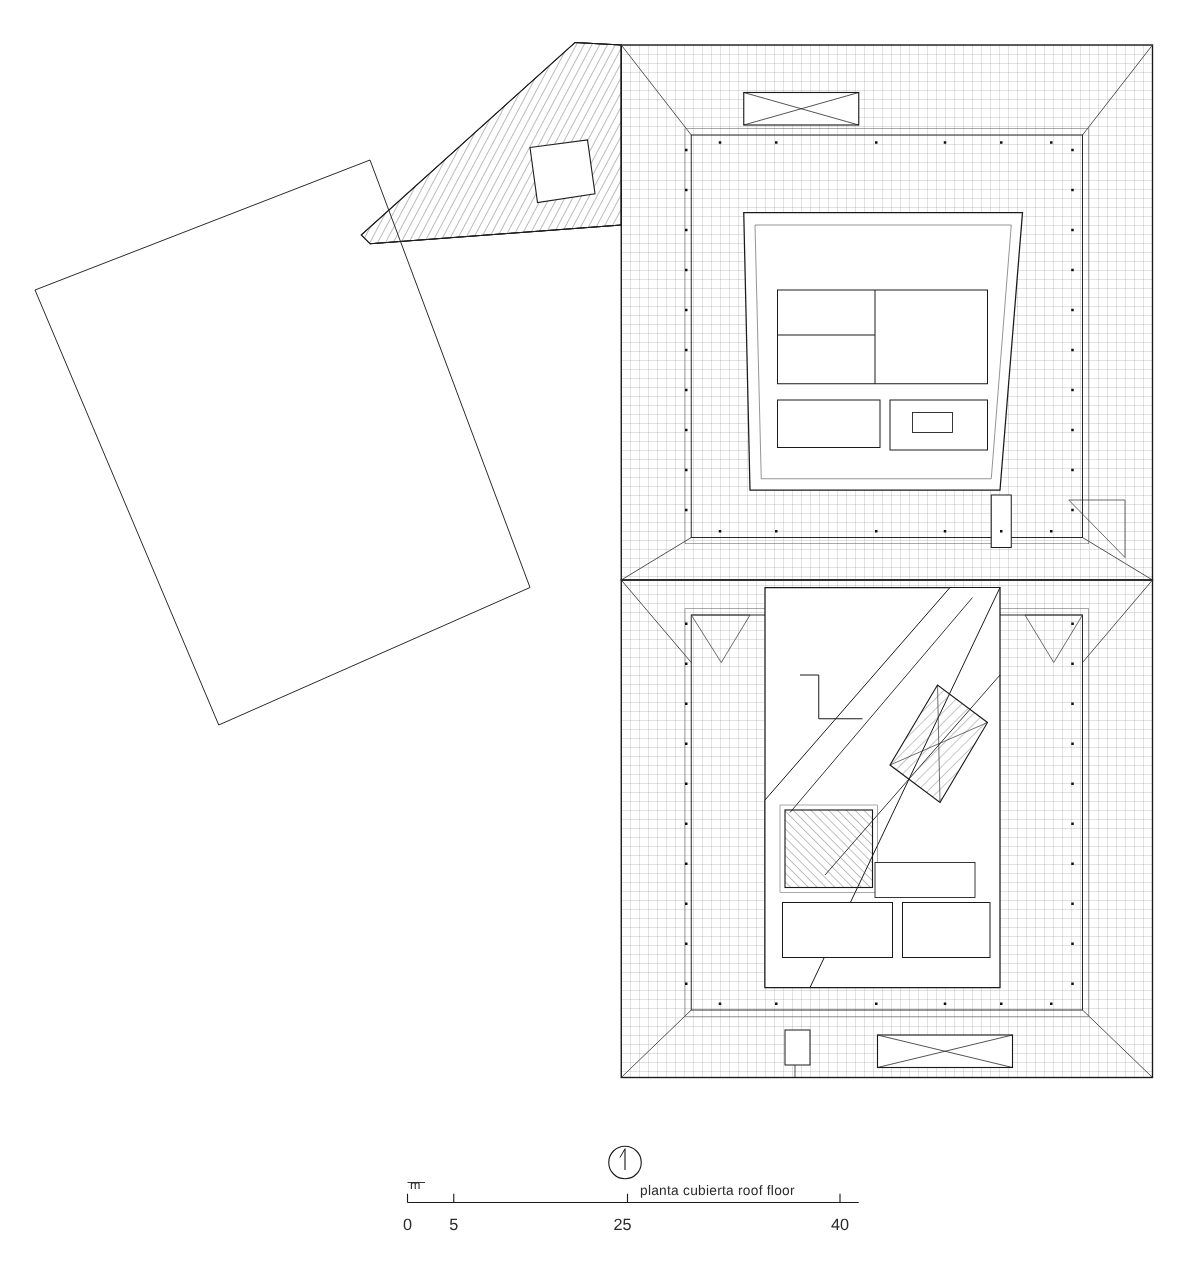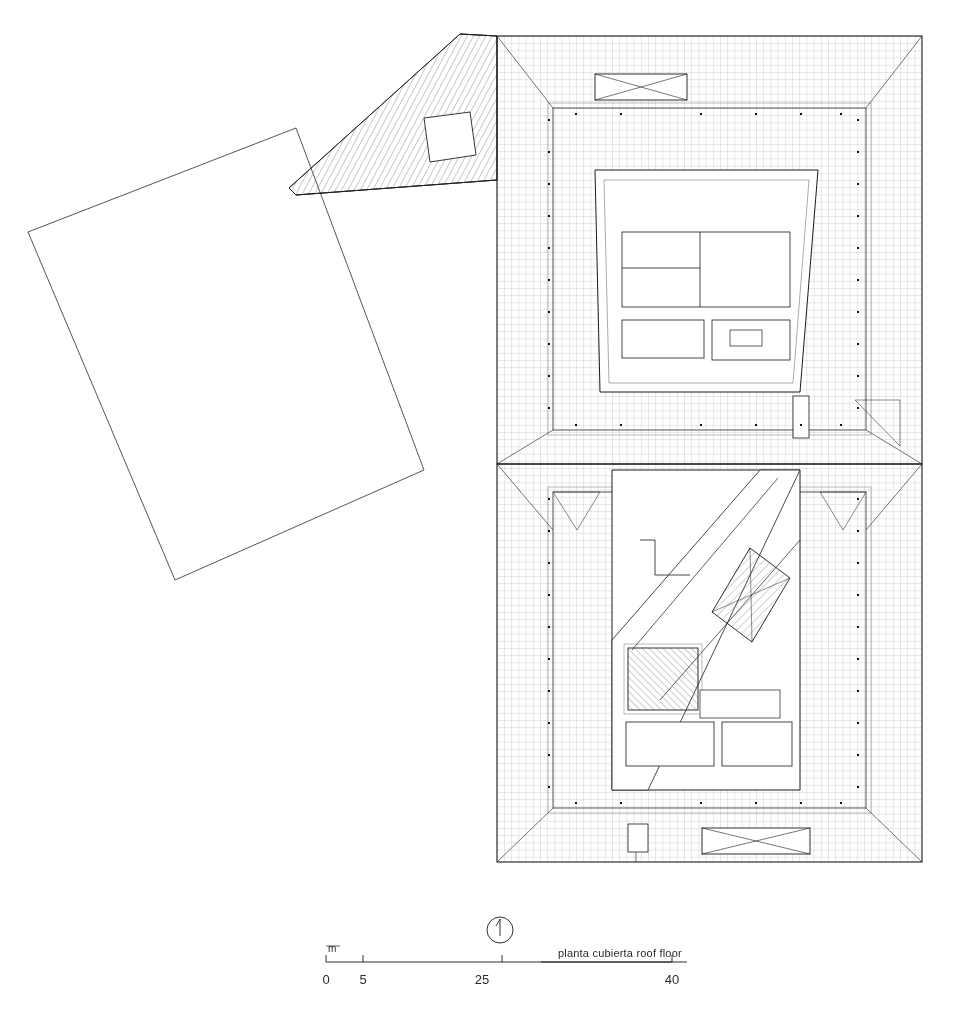--- a/index.html
+++ b/index.html
@@ -23,21 +23,21 @@
     height: 1015px;
   }
   .caption-text {
     position: absolute;
     font-size: 11px;
     letter-spacing: 0.2px;
     color: #2b2b2b;
     white-space: nowrap;
   }
   #caption-label {
-    left: 558px;
+    left: 512px;
     top: 947px;
   }
   #scale-unit {
     left: 328px;
     top: 943px;
     font-size: 10px;
   }
   .tick-label {
     position: absolute;
     font-size: 13px;
@@ -232,14 +232,14 @@
   <g>
     <line x1="541" y1="962" x2="687" y2="962" stroke="#1a1a1a" stroke-width="0.9"></line>
   </g>
 </svg>
 
 <div class="caption-text" id="caption-label">planta cubierta roof floor</div>
 <div class="caption-text" id="scale-unit">m</div>
 
 <div class="tick-label" style="left:326px">0</div>
 <div class="tick-label" style="left:363px">5</div>
-<div class="tick-label" style="left:482px">25</div>
+<div class="tick-label" style="left:498px">25</div>
 <div class="tick-label" style="left:672px">40</div>
 
 </body></html>

